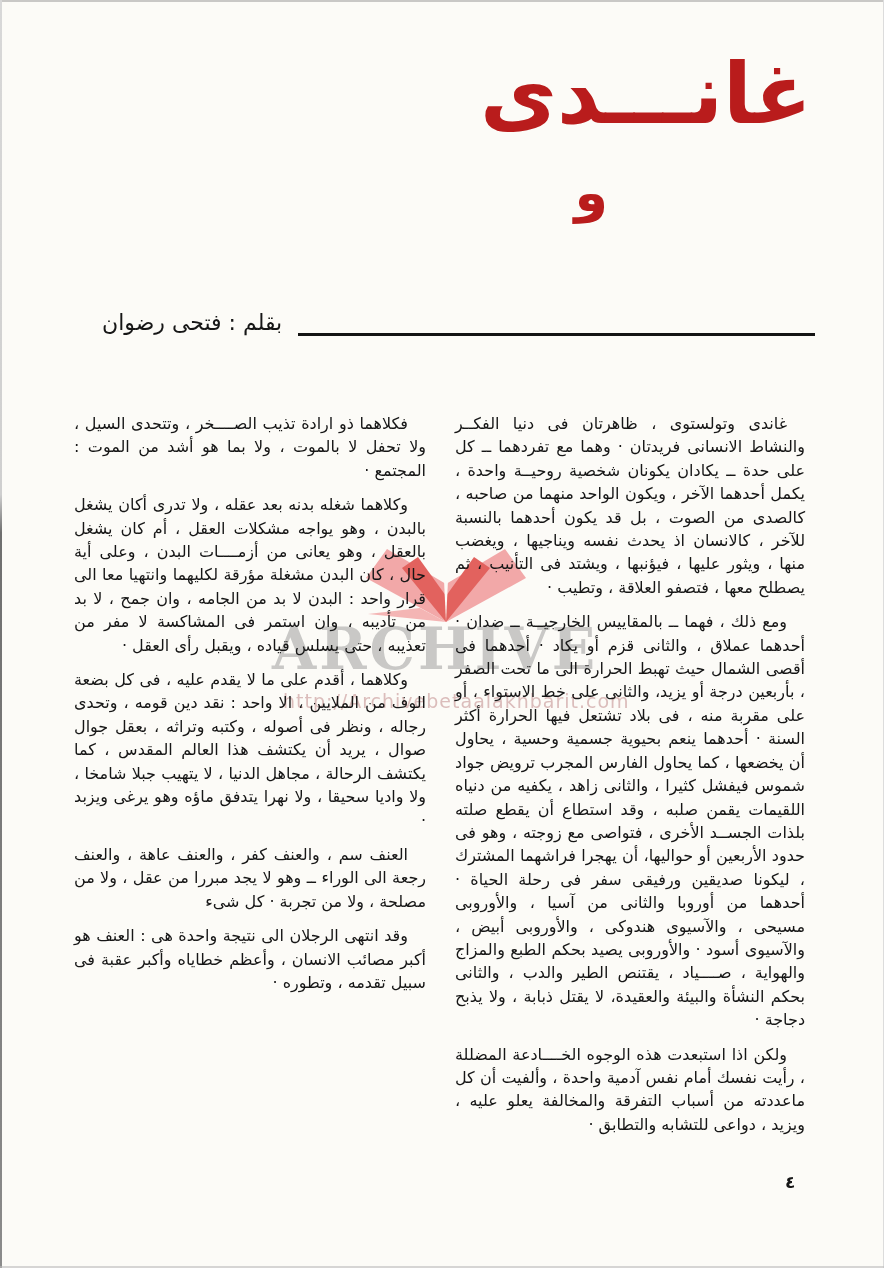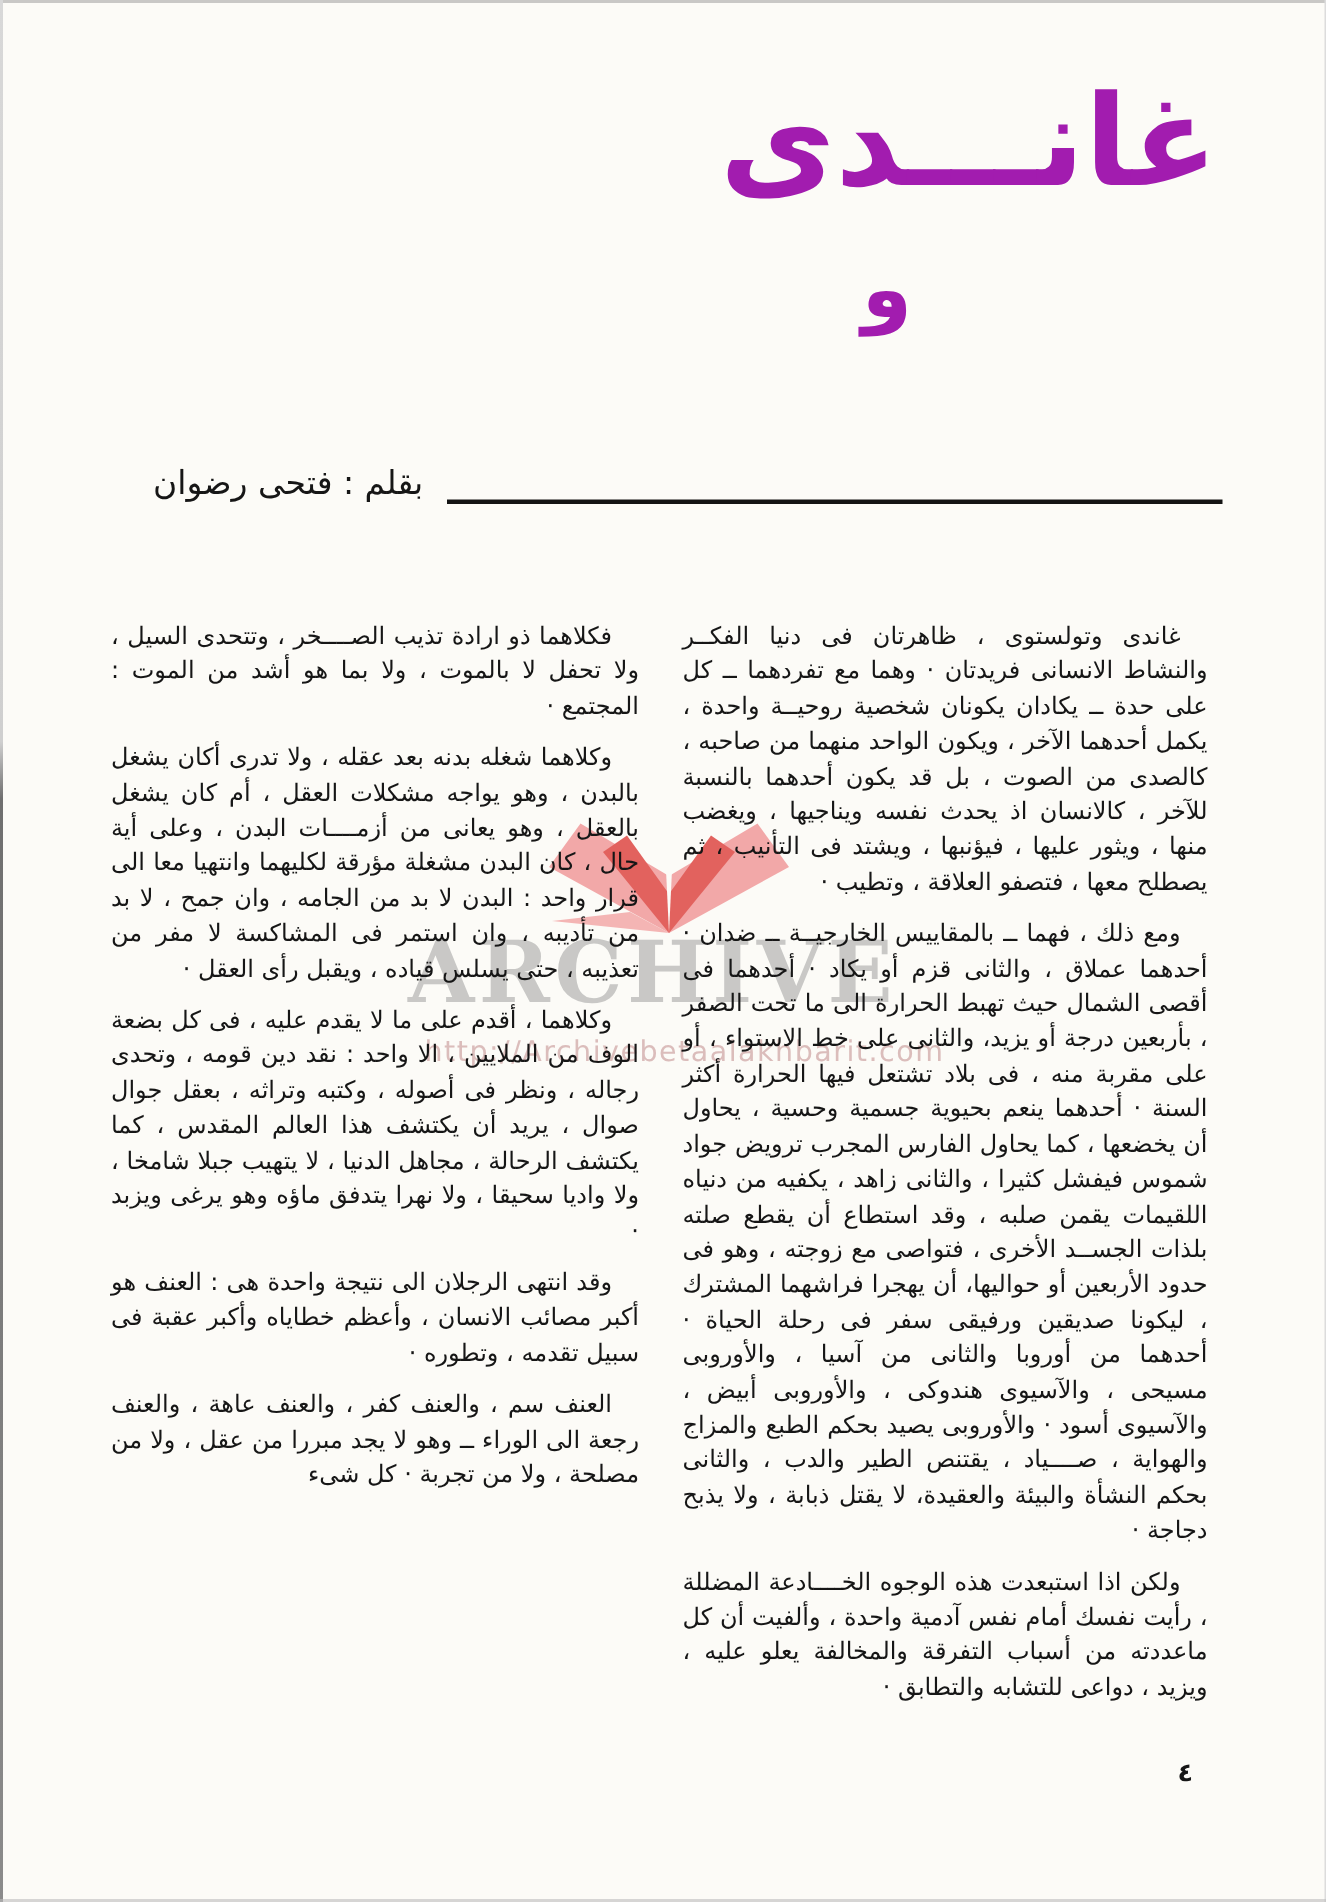--- a/index.html
+++ b/index.html
@@ -11,21 +11,21 @@
     font-family:"DejaVu Sans",sans-serif;
     color:#161616;
   }
   
   .edge-top{position:absolute;top:0;left:0;width:884px;height:2px;background:#9f9f9f;opacity:.55;}
   .edge-bottom{position:absolute;bottom:0;left:0;width:884px;height:2px;background:#bdbdbd;opacity:.6;}
   .edge-right{position:absolute;top:0;right:0;width:1px;height:1268px;background:#dcdcdc;}
   .edge-left{position:absolute;top:0;left:0;width:2px;height:1268px;
     background:linear-gradient(to bottom,#d8d8d8 0%,#cfcfcf 39%,#6f6f6f 42%,#8b8b8b 100%);}
   
-  .title-line{position:absolute;direction:rtl;font-weight:bold;color:#a21caf;white-space:nowrap;z-index:3;}
+  .title-line{position:absolute;direction:rtl;font-weight:bold;color:#b91c1c;white-space:nowrap;z-index:3;}
   .title-1{top:52px;right:72px;font-size:84px;line-height:1;}
   .title-2{top:166px;right:276px;font-size:54px;line-height:1;}
   .title-3{top:214px;right:72px;font-size:66px;line-height:1;}
   .byline{position:absolute;top:310px;left:102px;direction:rtl;font-size:22px;font-weight:normal;
     white-space:nowrap;z-index:3;}
   .byline-rule{position:absolute;top:333px;left:298px;width:517px;height:3px;background:#141414;z-index:3;}
   
   .column{position:absolute;top:412px;direction:rtl;text-align:justify;z-index:2;
     font-size:16px;line-height:23.4px;}
   .column-right{left:455px;width:350px;}
@@ -69,19 +69,19 @@
 
   <div class="column column-right">
       <p>غاندى وتولستوى ، ظاهرتان فى دنيا الفكــر والنشاط الانسانى فريدتان · وهما مع تفردهما ــ كل على حدة ــ يكادان يكونان شخصية روحيــة واحدة ، يكمل أحدهما الآخر ، ويكون الواحد منهما من صاحبه ، كالصدى من الصوت ، بل قد يكون أحدهما بالنسبة للآخر ، كالانسان اذ يحدث نفسه ويناجيها ، ويغضب منها ، ويثور عليها ، فيؤنبها ، ويشتد فى التأنيب ، ثم يصطلح معها ، فتصفو العلاقة ، وتطيب ·</p>
       <p>ومع ذلك ، فهما ــ بالمقاييس الخارجيــة ــ ضدان · أحدهما عملاق ، والثانى قزم أو يكاد · أحدهما فى أقصى الشمال حيث تهبط الحرارة الى ما تحت الصفر ، بأربعين درجة أو يزيد، والثانى على خط الاستواء ، أو على مقربة منه ، فى بلاد تشتعل فيها الحرارة أكثر السنة · أحدهما ينعم بحيوية جسمية وحسية ، يحاول أن يخضعها ، كما يحاول الفارس المجرب ترويض جواد شموس فيفشل كثيرا ، والثانى زاهد ، يكفيه من دنياه اللقيمات يقمن صلبه ، وقد استطاع أن يقطع صلته بلذات الجســد الأخرى ، فتواصى مع زوجته ، وهو فى حدود الأربعين أو حواليها، أن يهجرا فراشهما المشترك ، ليكونا صديقين ورفيقى سفر فى رحلة الحياة · أحدهما من أوروبا والثانى من آسيا ، والأوروبى مسيحى ، والآسيوى هندوكى ، والأوروبى أبيض ، والآسيوى أسود · والأوروبى يصيد بحكم الطبع والمزاج والهواية ، صــــياد ، يقتنص الطير والدب ، والثانى بحكم النشأة والبيئة والعقيدة، لا يقتل ذبابة ، ولا يذبح دجاجة ·</p>
       <p>ولكن اذا استبعدت هذه الوجوه الخــــادعة المضللة ، رأيت نفسك أمام نفس آدمية واحدة ، وألفيت أن كل ماعددته من أسباب التفرقة والمخالفة يعلو عليه ، ويزيد ، دواعى للتشابه والتطابق ·</p>
     </div>
   <div class="column column-left">
       <p>فكلاهما ذو ارادة تذيب الصــــخر ، وتتحدى السيل ، ولا تحفل لا بالموت ، ولا بما هو أشد من الموت : المجتمع ·</p>
       <p>وكلاهما شغله بدنه بعد عقله ، ولا تدرى أكان يشغل بالبدن ، وهو يواجه مشكلات العقل ، أم كان يشغل بالعقل ، وهو يعانى من أزمــــات البدن ، وعلى أية حال ، كان البدن مشغلة مؤرقة لكليهما وانتهيا معا الى قرار واحد : البدن لا بد من الجامه ، وان جمح ، لا بد من تأديبه ، وان استمر فى المشاكسة لا مفر من تعذيبه ، حتى يسلس قياده ، ويقبل رأى العقل ·</p>
       <p>وكلاهما ، أقدم على ما لا يقدم عليه ، فى كل بضعة الوف من الملايين ، الا واحد : نقد دين قومه ، وتحدى رجاله ، ونظر فى أصوله ، وكتبه وتراثه ، بعقل جوال صوال ، يريد أن يكتشف هذا العالم المقدس ، كما يكتشف الرحالة ، مجاهل الدنيا ، لا يتهيب جبلا شامخا ، ولا واديا سحيقا ، ولا نهرا يتدفق ماؤه وهو يرغى ويزبد ·</p>
+      <p>العنف سم ، والعنف كفر ، والعنف عاهة ، والعنف رجعة الى الوراء ــ وهو لا يجد مبررا من عقل ، ولا من مصلحة ، ولا من تجربة · كل شىء</p>
       <p>وقد انتهى الرجلان الى نتيجة واحدة هى : العنف هو أكبر مصائب الانسان ، وأعظم خطاياه وأكبر عقبة فى سبيل تقدمه ، وتطوره ·</p>
-      <p>العنف سم ، والعنف كفر ، والعنف عاهة ، والعنف رجعة الى الوراء ــ وهو لا يجد مبررا من عقل ، ولا من مصلحة ، ولا من تجربة · كل شىء</p>
     </div>
 
   <div class="page-number">٤</div>
 
 </div>
 
 </body></html>

